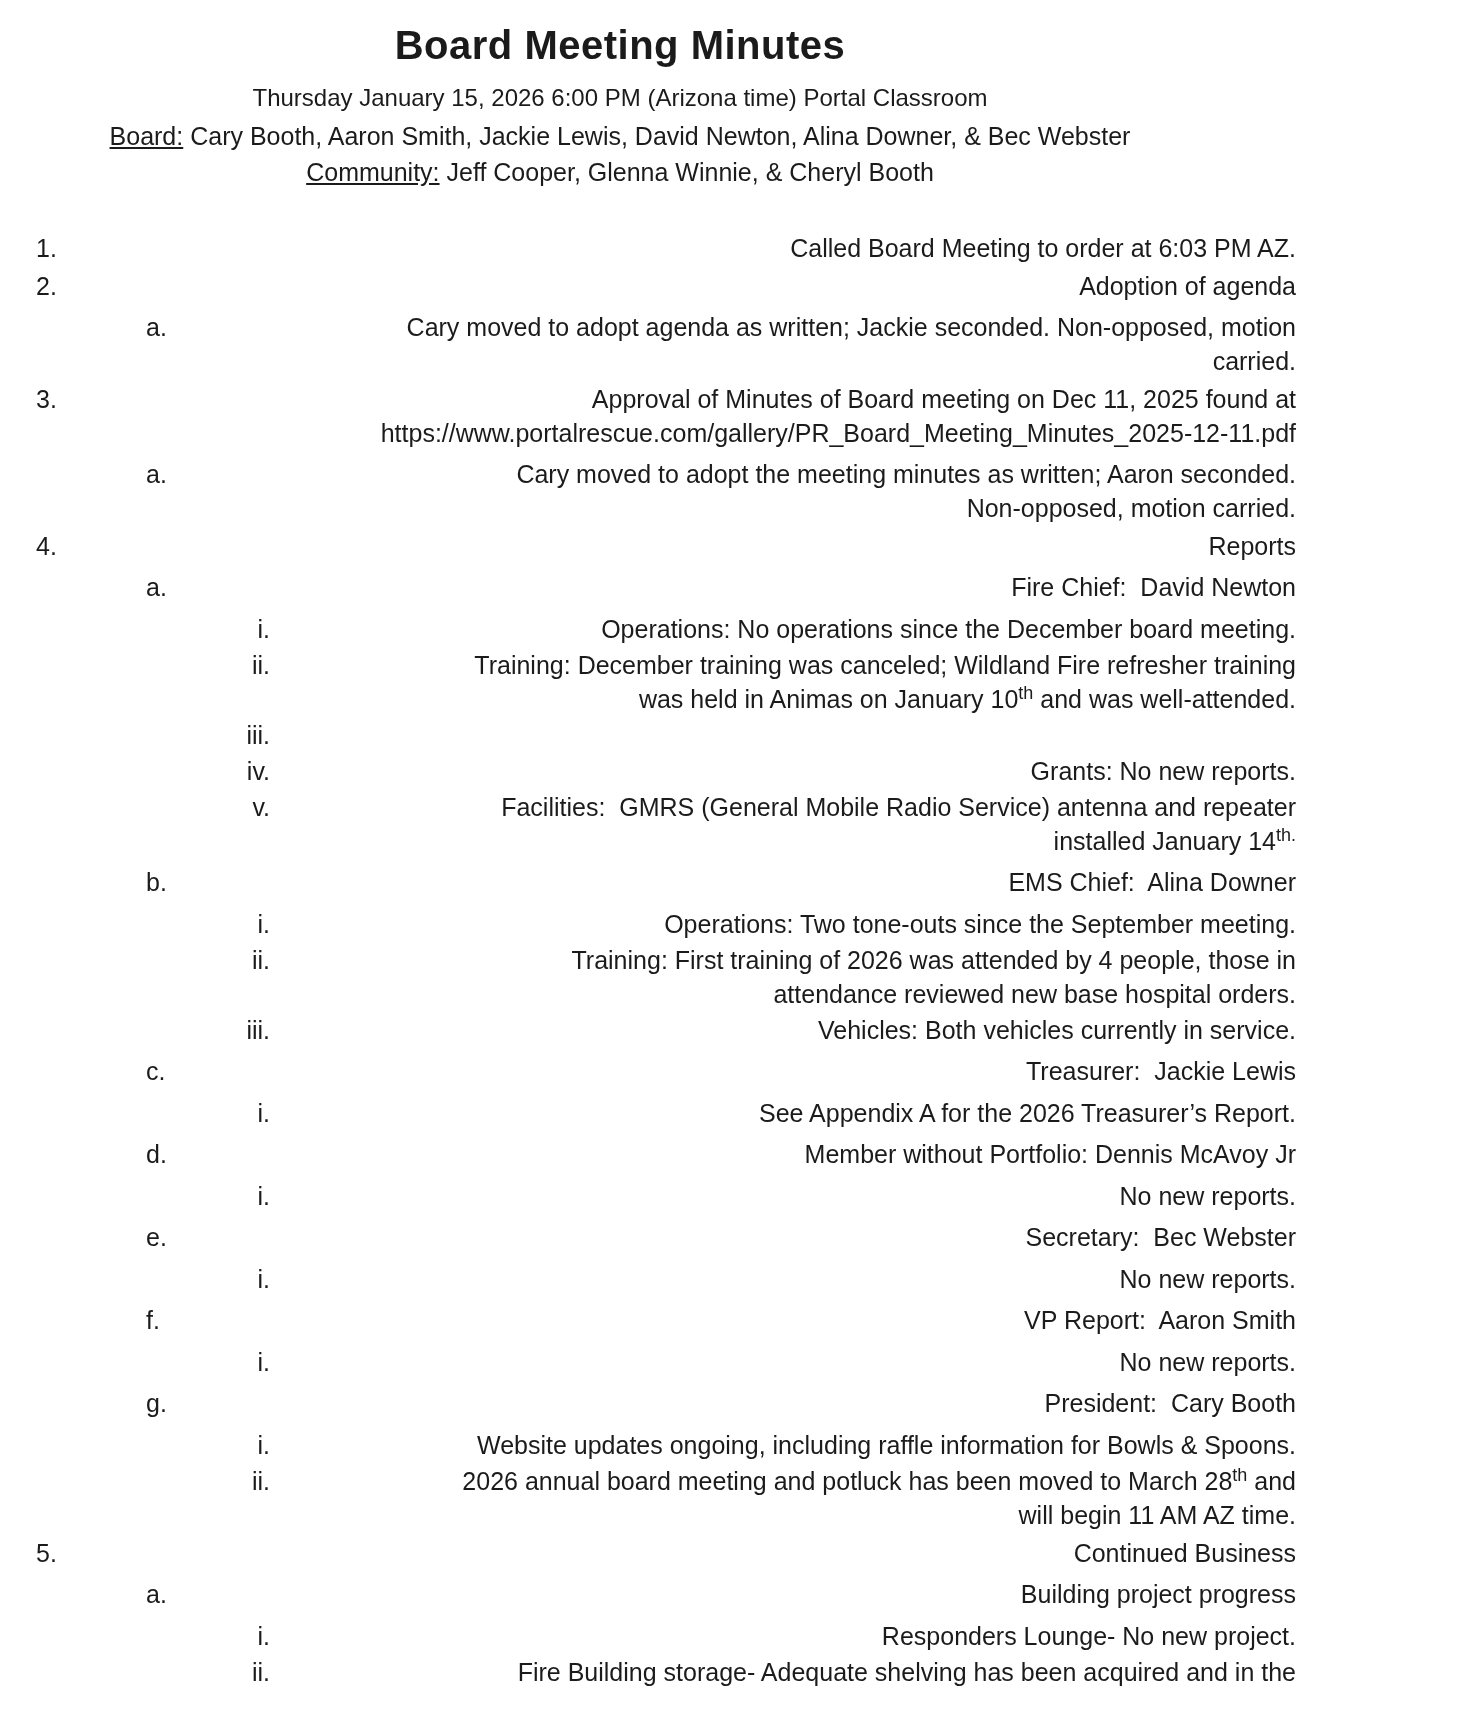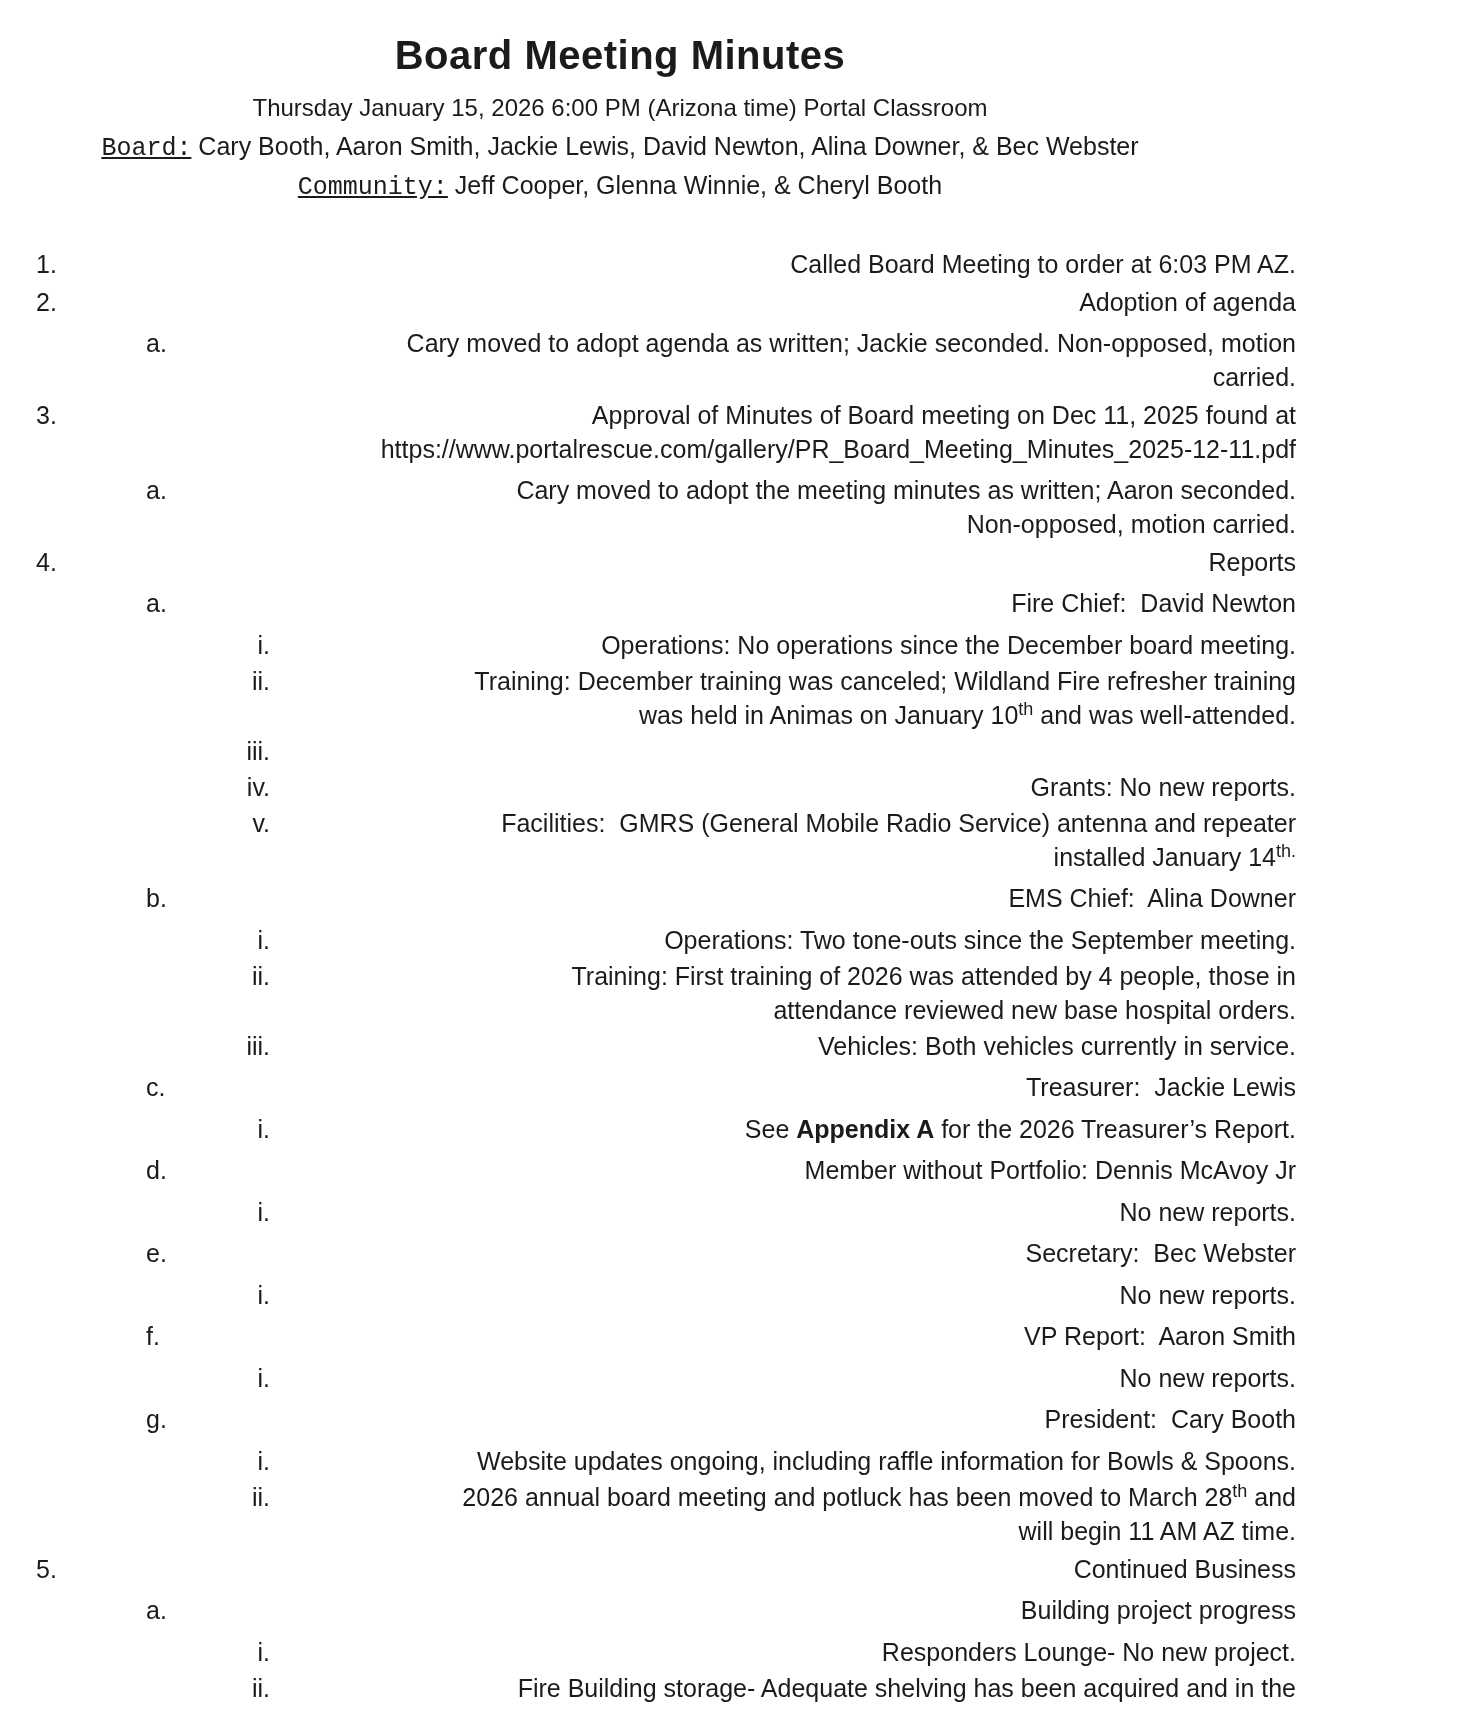--- a/index.html
+++ b/index.html
@@ -10,21 +10,21 @@
   body {
     width: 1466px;
     height: 1726px;
     overflow: hidden;
     font-family: "Liberation Sans", sans-serif;
     color: #1b1b1b;
   }
   .page {
     width: 1466px;
     box-sizing: border-box;
-    padding-top: 32px;
+    padding-top: 22px;
   }
   .header {
     width: 1240px;
     text-align: center;
   }
   .title {
     font-size: 40px;
     font-weight: bold;
     line-height: 46px;
     letter-spacing: 0.5px;
@@ -34,21 +34,20 @@
     line-height: 34px;
     margin-top: 13px;
   }
   .attendee-line {
     font-size: 25px;
     line-height: 30px;
     margin-top: 6px;
   }
   .u {
     text-decoration: underline;
-    font-family: Liberation Mono, monospace;
   }
   .outline {
     margin-top: 44px;
     font-size: 25px;
     line-height: 34px;
   }
   .item {
     display: flex;
     align-items: flex-start;
     padding-right: 170px;
@@ -73,21 +72,21 @@
     text-align: right;
     padding-right: 37px;
   }
   .lvl3.first-sub { margin-top: 8px; }
   .outline > .item:first-child { margin-top: 0; }
   sup {
     font-size: 18px;
     line-height: 0;
     vertical-align: super;
   }
-  b { font-weight: bold; }
+  b { font-weight: normal; }
 </style>
 </head>
 <body>
 
 <div class="page">
   <div class="header">
     <div class="title">Board Meeting Minutes</div>
     <div class="subtitle">Thursday January 15, 2026 6:00 PM (Arizona time) Portal Classroom</div>
     <div class="attendee-line">
       <span class="u">Board:</span><span> Cary Booth, Aaron Smith, Jackie Lewis, David Newton, Alina Downer, &amp; Bec Webster</span>

